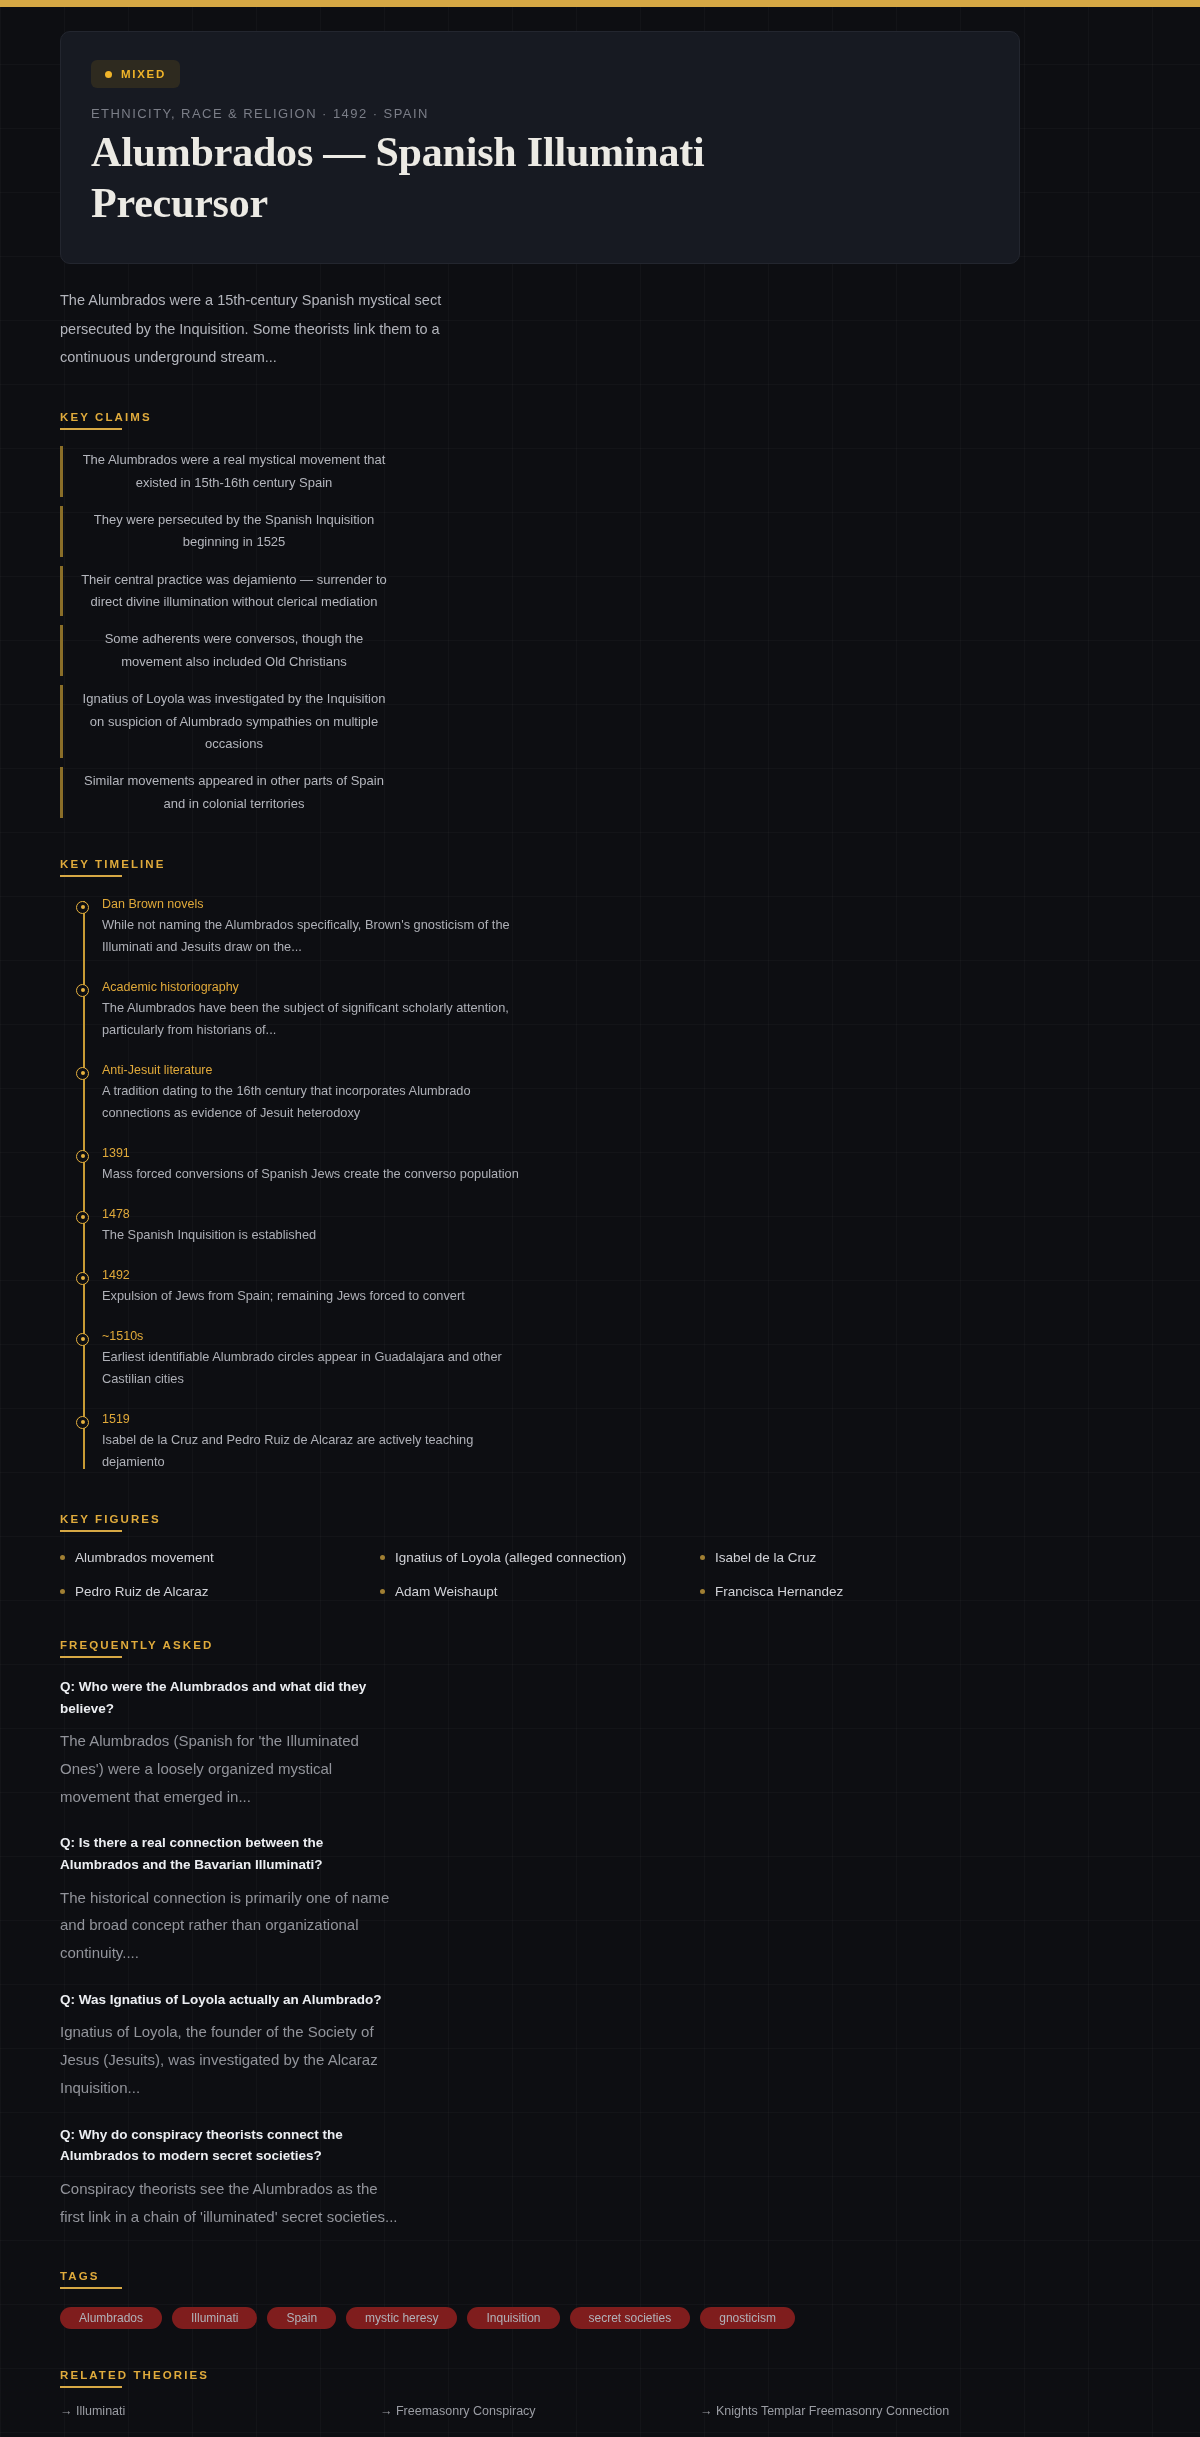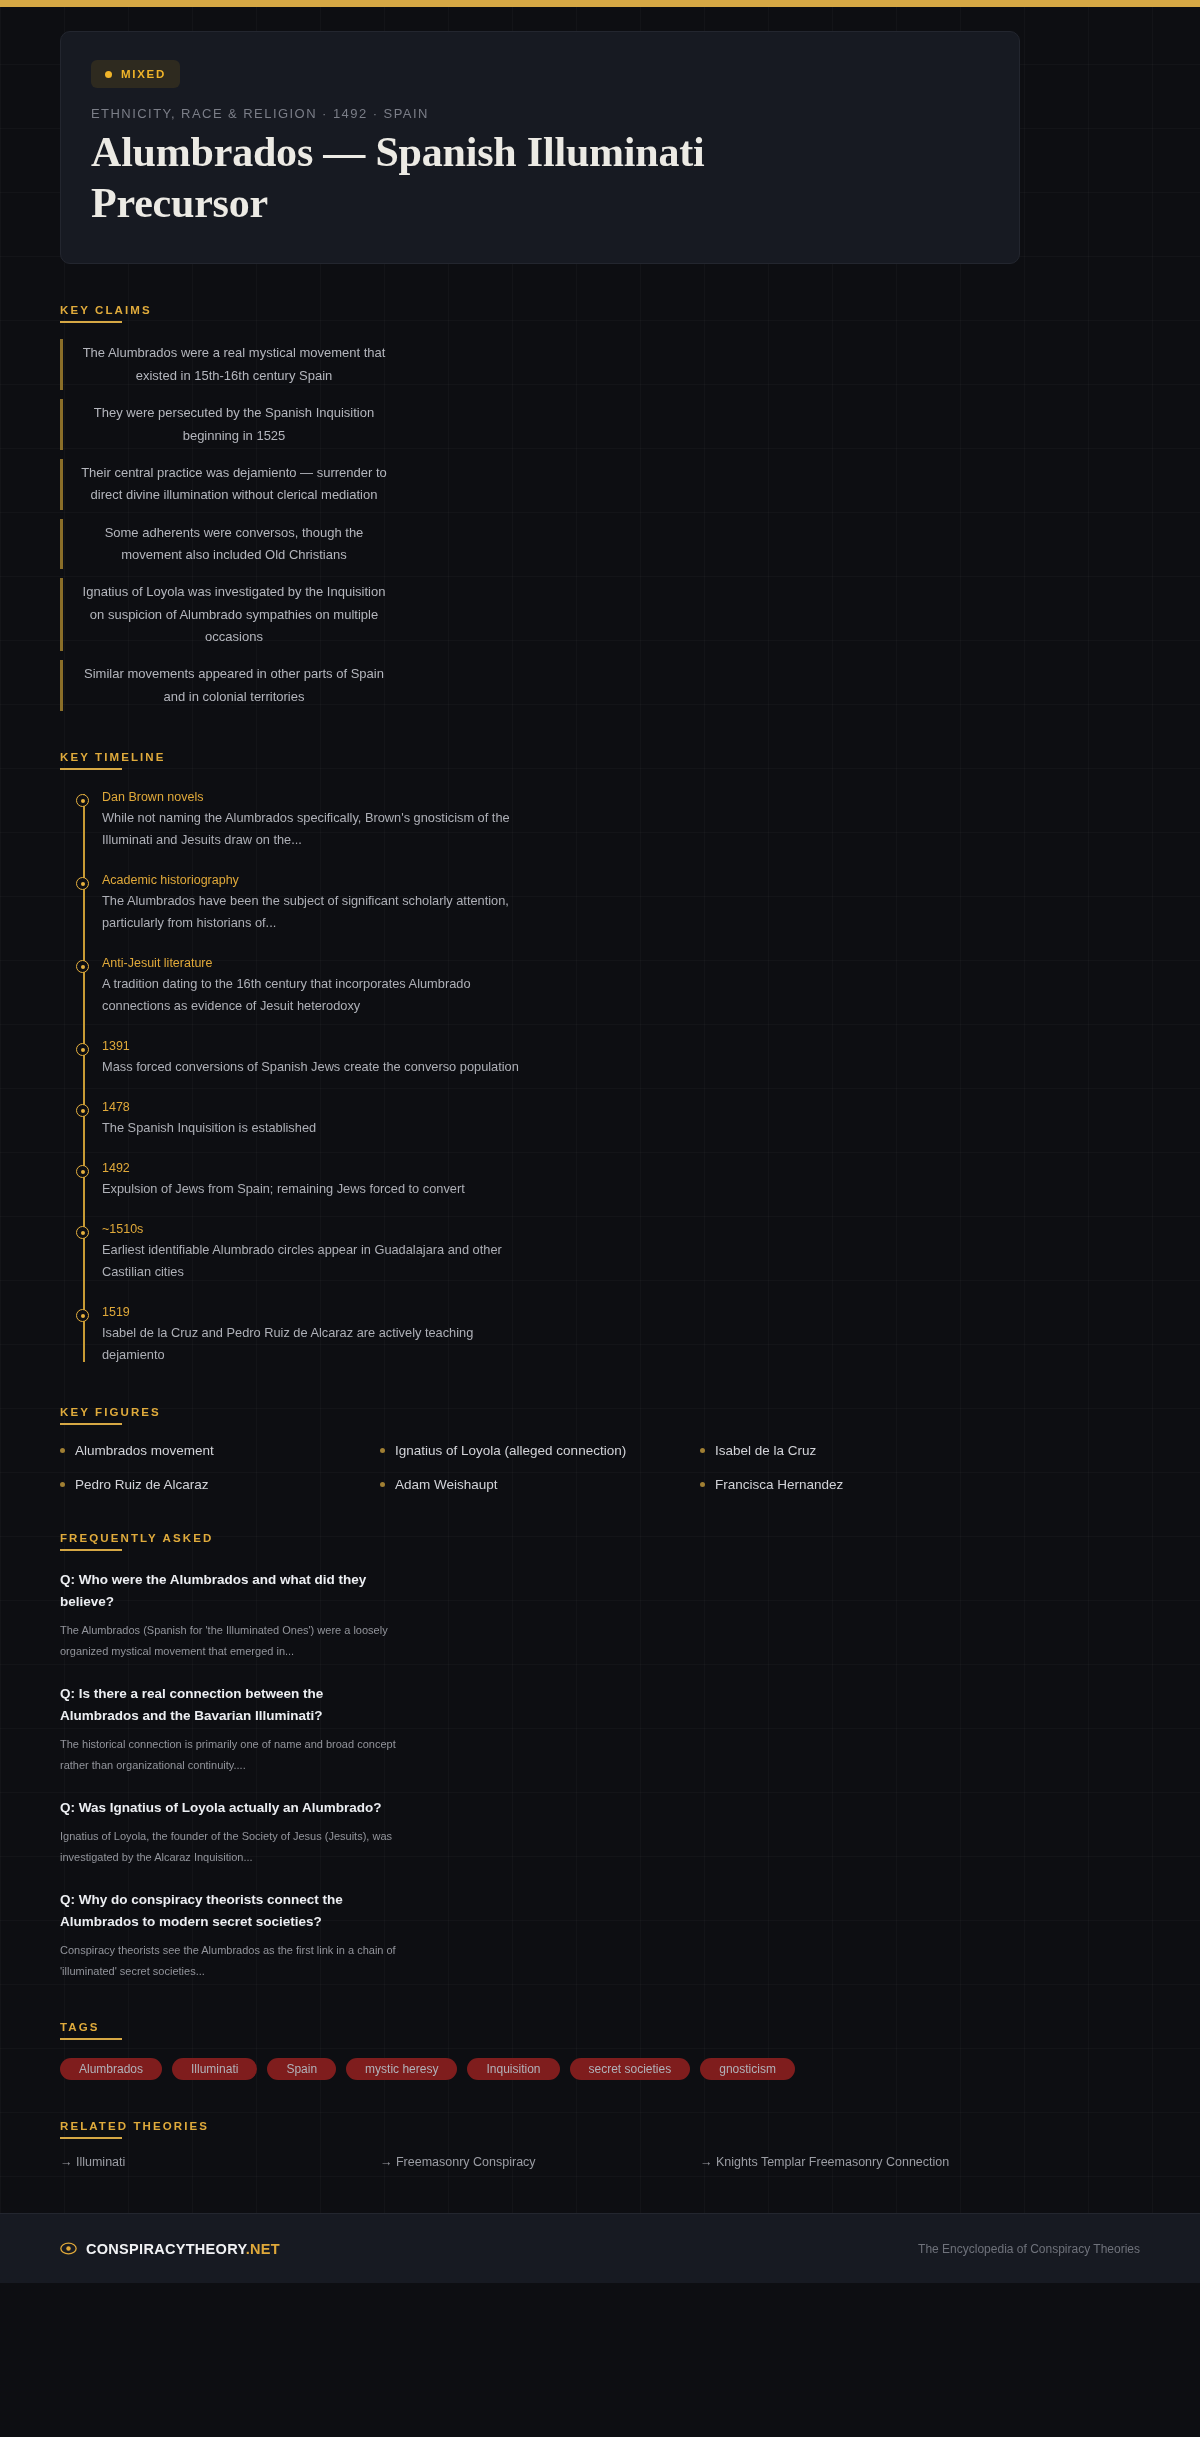--- a/index.html
+++ b/index.html
@@ -166,21 +166,21 @@
   
   .faq{ margin-top:18px; }
   .faq-item{ margin-bottom:22px; max-width:345px; }
   .faq-q{
     font-size:13.5px; font-weight:bold;
     color:#eceef2;
     line-height:1.6;
     margin-bottom:8px;
   }
   .faq-a{
-    font-size:11px;
+    font-size:15px;
     line-height:1.85;
     color:#92949b;
   }
 
   
   .tags{
     margin-top:18px;
     display:flex; flex-wrap:wrap; gap:10px;
   }
   .tag{
@@ -237,20 +237,21 @@
 
     <div class="hero">
       <div class="badge">
         <span class="dot"></span>
         <span>MIXED</span>
       </div>
       <div class="meta">ETHNICITY, RACE &amp; RELIGION · 1492 · Spain</div>
       <h1>Alumbrados — Spanish Illuminati Precursor</h1>
     </div>
 
+    <div class="summary">The Alumbrados were a 15th-century Spanish mystical sect persecuted by the Inquisition. Some theorists link them to a continuous underground stream...</div>
 
     <div class="sec">
       <div class="sec-head">KEY CLAIMS</div>
       <div class="claims" id="claims-list">
           <div class="claim">The Alumbrados were a real mystical movement that existed in 15th-16th century Spain</div>
           <div class="claim">They were persecuted by the Spanish Inquisition beginning in 1525</div>
           <div class="claim">Their central practice was dejamiento — surrender to direct divine illumination without clerical mediation</div>
           <div class="claim">Some adherents were conversos, though the movement also included Old Christians</div>
           <div class="claim">Ignatius of Loyola was investigated by the Inquisition on suspicion of Alumbrado sympathies on multiple occasions</div>
           <div class="claim">Similar movements appeared in other parts of Spain and in colonial territories</div>

